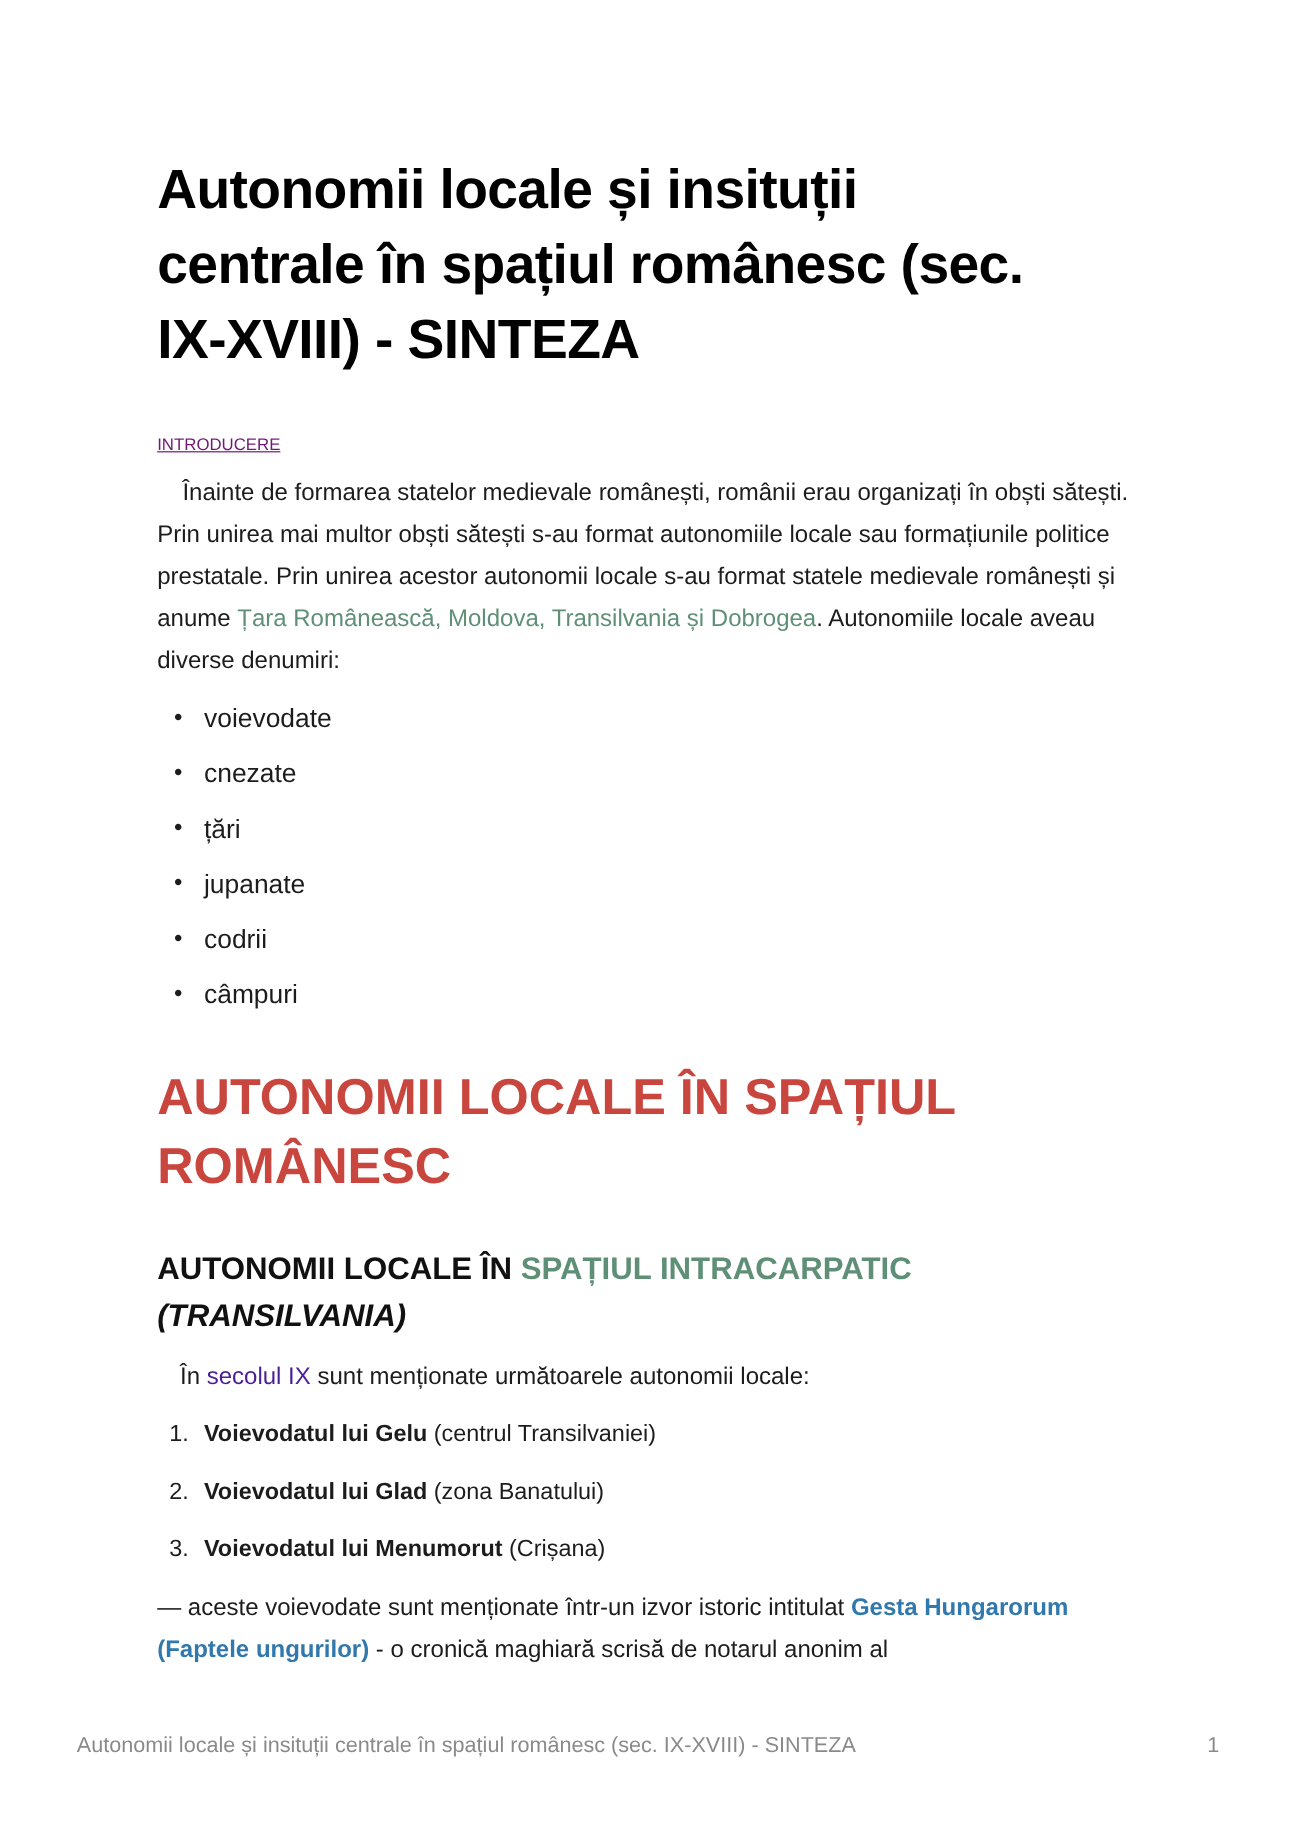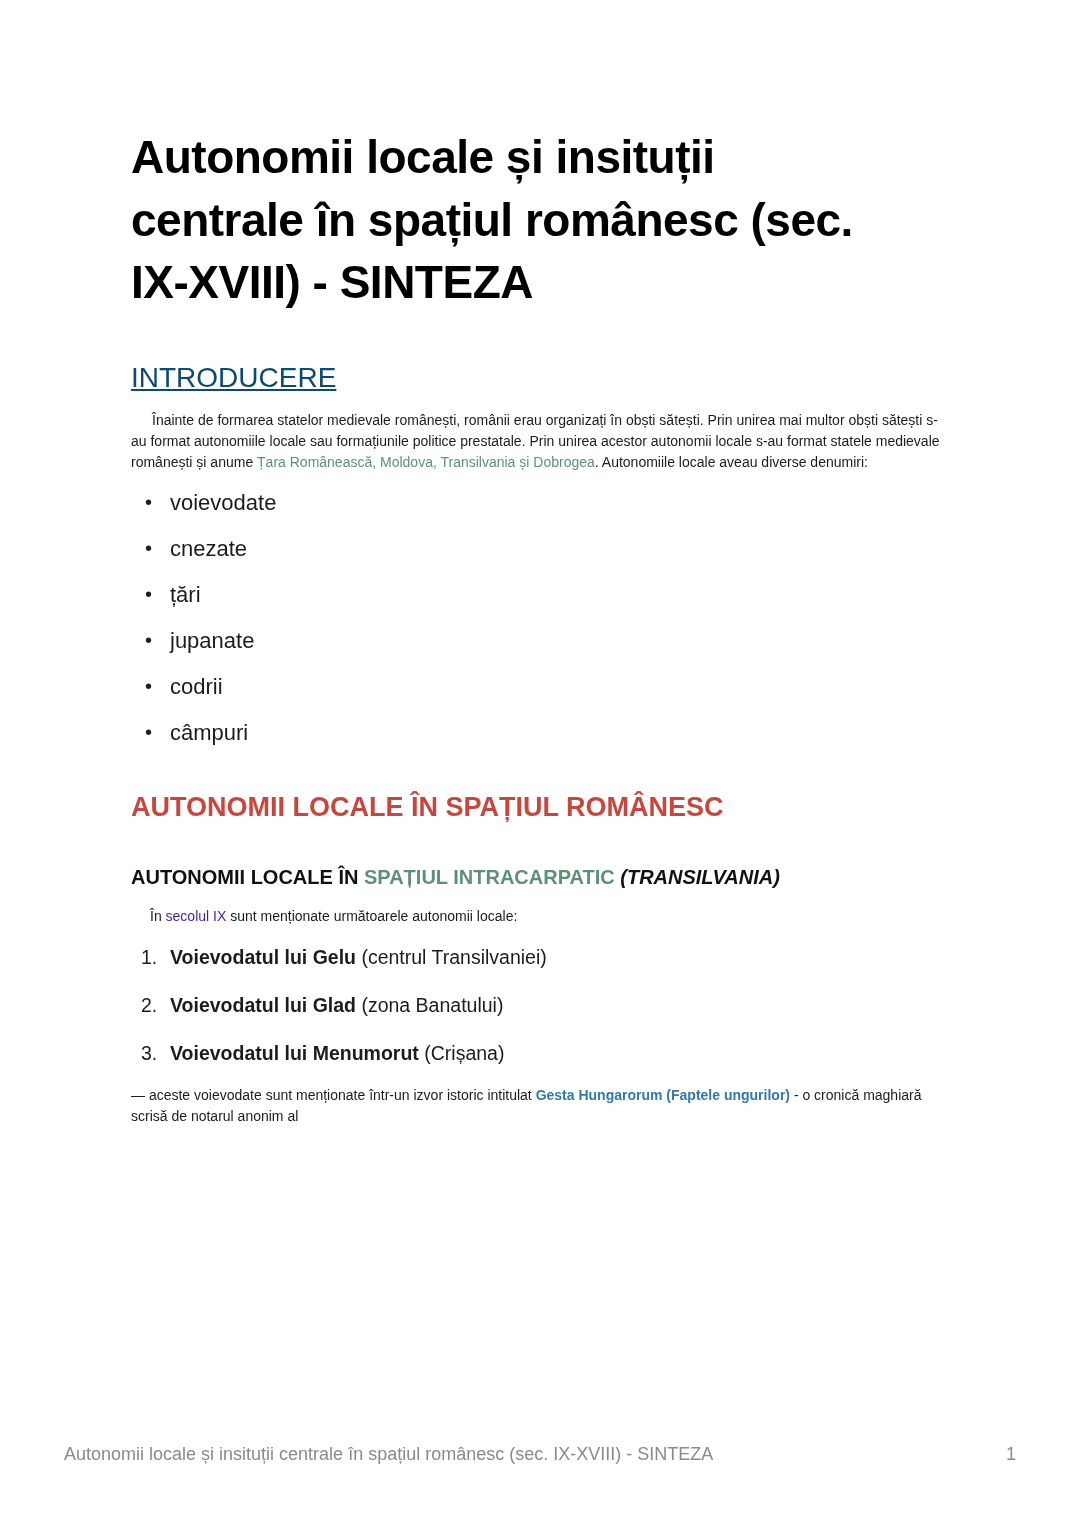--- a/index.html
+++ b/index.html
@@ -23,29 +23,29 @@
     margin: 0;
     max-width: 730px;
     font-size: 46px;
     font-weight: bold;
     line-height: 1.36;
     color: #000000;
     letter-spacing: -0.5px;
   }
   .intro-heading {
     margin: 48px 0 0 0;
-    font-size: 28px;
+    font-size: 14px;
     font-weight: normal;
-    color: #0c4a6e;
+    color: #701a75;
     text-decoration: underline;
   }
   p.body {
     margin: 0;
-    font-size: 14px;
-    line-height: 21px;
+    font-size: 20px;
+    line-height: 35px;
     max-width: 820px;
   }
   p.first-para {
     margin-top: 16px;
     text-indent: 21px;
   }
   .green-text { color: #5f9077; }
   .red-text   { color: #4c1d95; }
   .blue-bold  { color: #3178ac; font-weight: bold; }
 
@@ -65,29 +65,29 @@
     content: "\2022";
     position: absolute;
     left: 14px;
     top: 0;
     font-size: 20px;
   }
 
   .section-heading {
     margin: 40px 0 0 0;
     max-width: 680px;
-    font-size: 27px;
+    font-size: 42px;
     font-weight: bold;
     line-height: 1.4;
     color: #c9463f;
   }
   .subsection-heading {
     margin: 36px 0 0 0;
     max-width: 760px;
-    font-size: 20px;
+    font-size: 26px;
     font-weight: bold;
     line-height: 1.5;
     color: #111111;
   }
   .subsection-heading .italic-seg { font-style: italic; }
 
   p.lead-para {
     margin-top: 14px;
     text-indent: 19px;
   }

